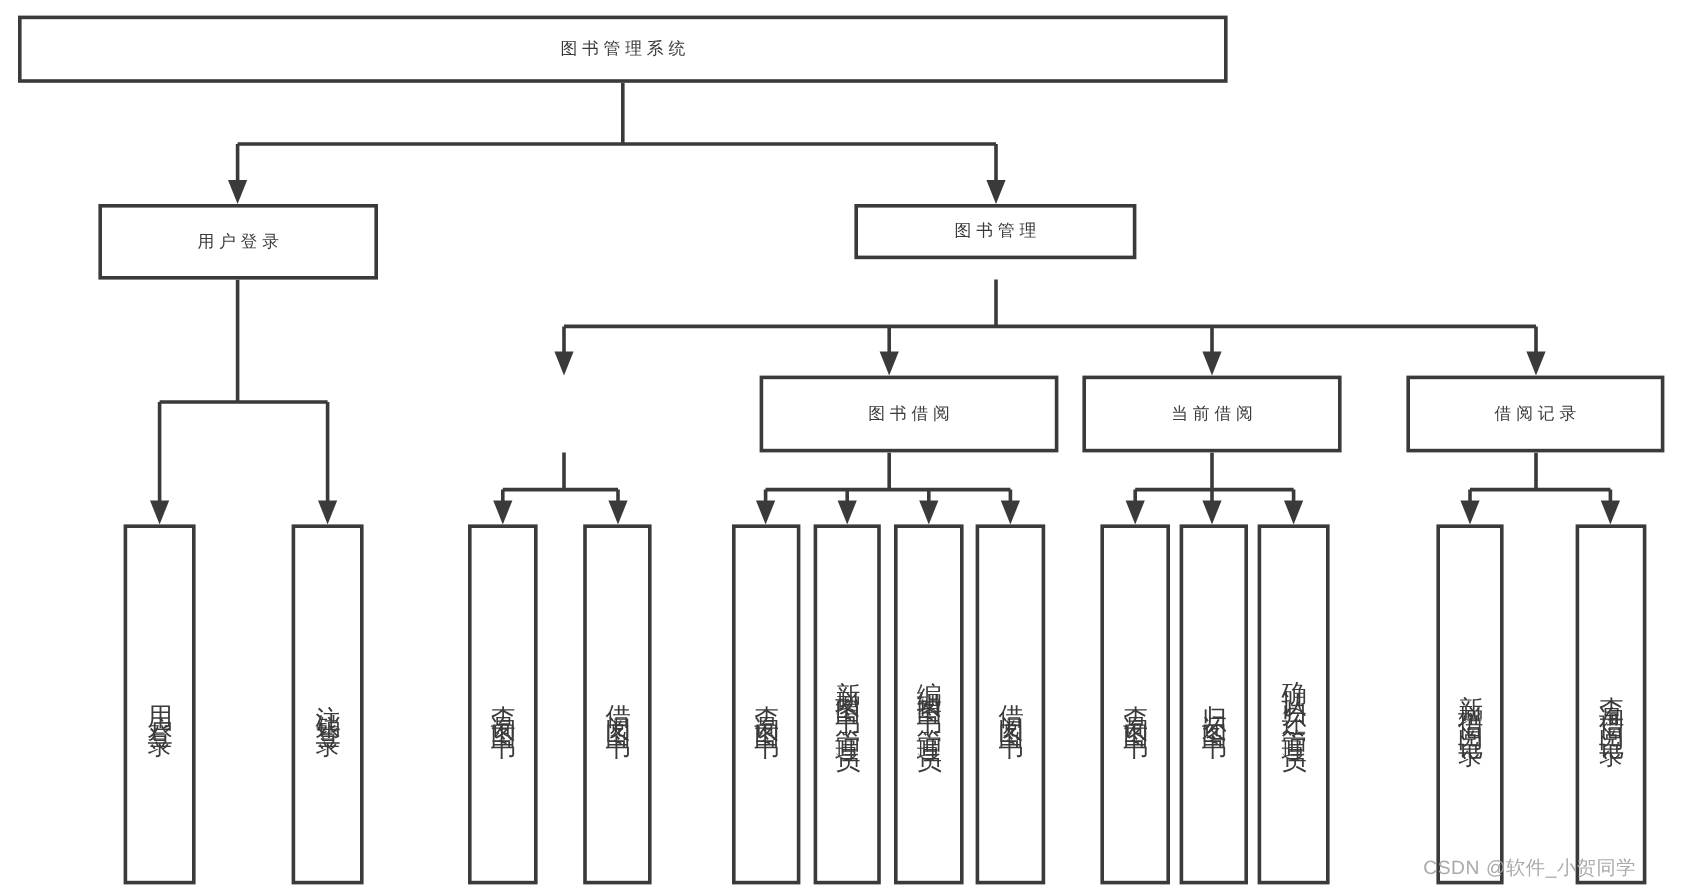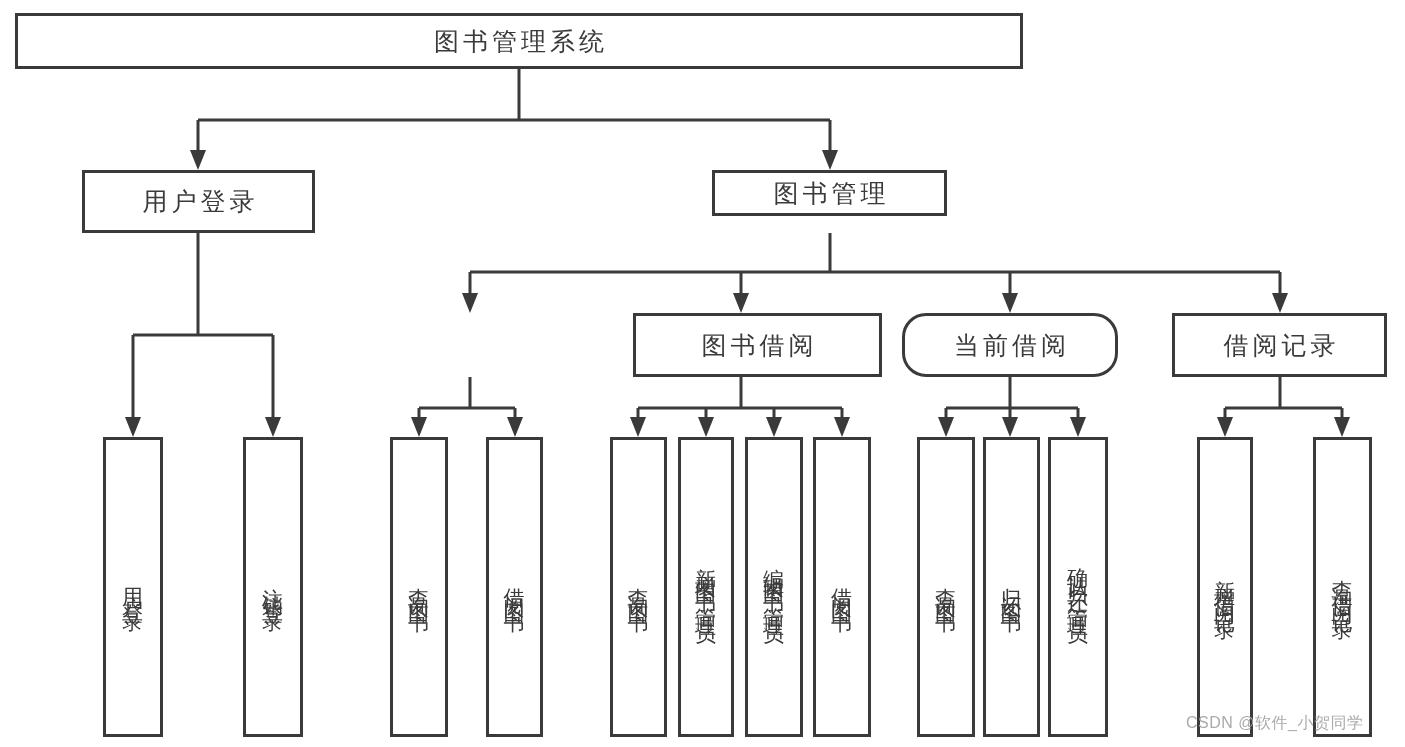--- a/index.html
+++ b/index.html
@@ -15,21 +15,21 @@
   .node {
     position: absolute;
     box-sizing: border-box;
     border: 3px solid #3a3a3a;
     background: #ffffff;
     display: flex;
     align-items: center;
     justify-content: center;
   }
   .node .hlabel {
-    font-size: 25px;
+    font-size: 14px;
     letter-spacing: 4px;
     padding-left: 4px; 
     white-space: nowrap;
     color: #3a3a3a;
   }
   .leaf {
     position: absolute;
     box-sizing: border-box;
     border: 3px solid #3a3a3a;
     background: #ffffff;
@@ -129,21 +129,21 @@
   <div class="node" style="left:82px; top:170px; width:233px; height:63px;">
     <span class="hlabel">用户登录</span>
   </div>
   <div class="node" style="left:712px; top:170px; width:235px; height:46px;">
     <span class="hlabel">图书管理</span>
   </div>
 
   <div class="node" style="left:633px; top:313px; width:249px; height:64px;">
     <span class="hlabel">图书借阅</span>
   </div>
-  <div class="node" style="left:902px; top:313px; width:216px; height:64px;border-radius:24px;">
+  <div class="node" style="left:902px; top:313px; width:216px; height:64px;">
     <span class="hlabel">当前借阅</span>
   </div>
   <div class="node" style="left:1172px; top:313px; width:215px; height:64px;">
     <span class="hlabel">借阅记录</span>
   </div>
 
   <div class="leaf" style="left:103px; width:60px;">
     <span class="vlabel">用户登录</span>
   </div>
   <div class="leaf" style="left:243px; width:60px;">

